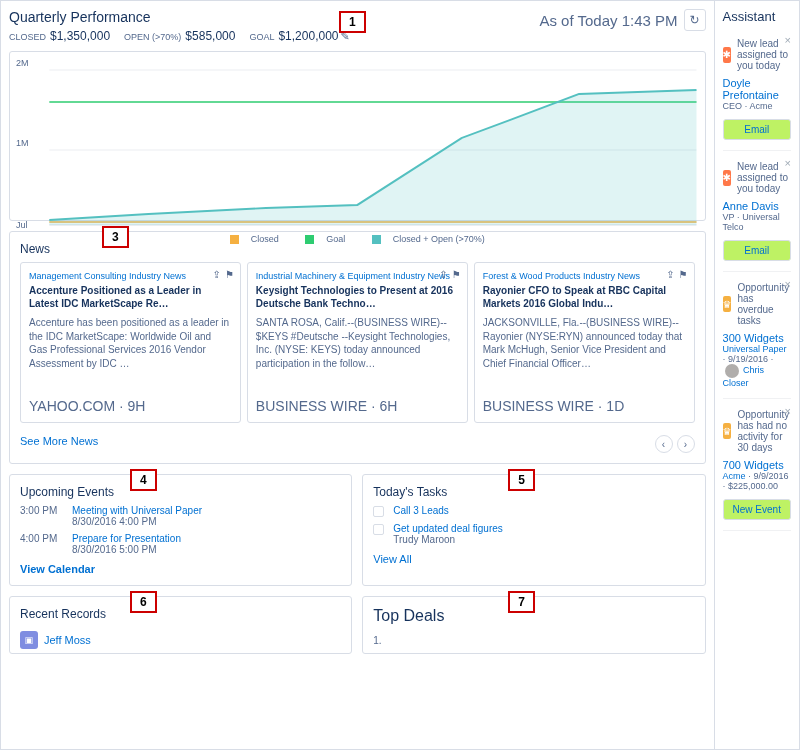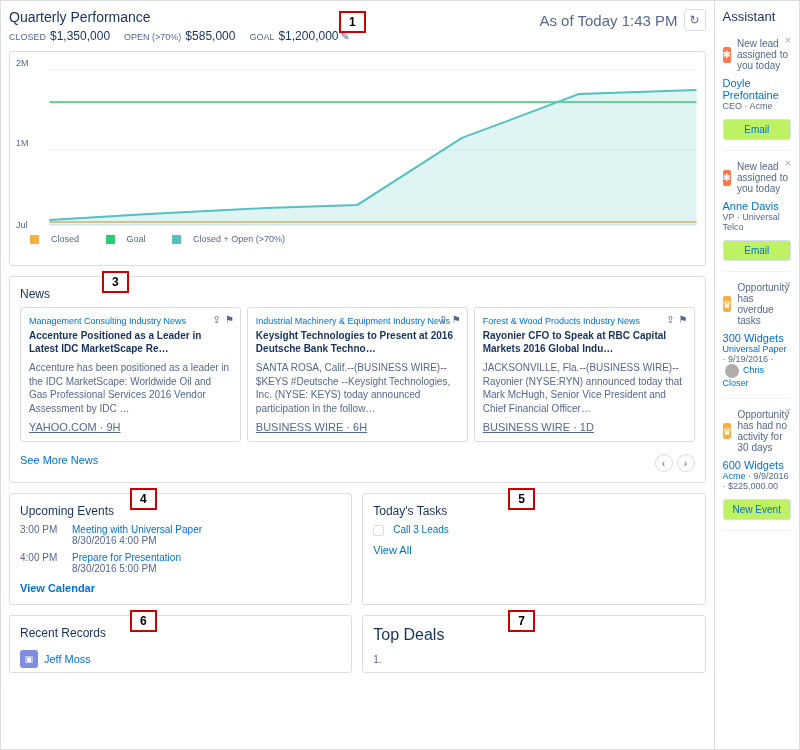--- a/index.html
+++ b/index.html
@@ -6,32 +6,32 @@
   body { background: #fff; color: #16325c; font-size: 11px; }
   .layout { display: flex; width: 800px; height: 750px; border:1px solid #d8dde6;}
   .main { flex: 1 1 auto; border-right: 1px solid #d8dde6; padding: 8px; overflow: hidden; }
   .aside { width: 225px; padding: 8px; overflow:hidden;}
   .callout { position:absolute; background:#fff; border:2px solid #c00; color:#000; font-weight:bold; font-size:12px; padding:2px 8px; }
   .title { font-size: 14px; color:#16325c; margin-bottom:4px; font-weight:400;}
   .subline { color:#54698d; font-size:10px; display:flex; gap:14px; align-items:center;}
   .subline .label { text-transform:uppercase; font-size:9px; color:#54698d; margin-right:4px;}
   .subline .val { color:#16325c; font-size:12px;}
   .refresh { border:1px solid #d8dde6; border-radius:3px; width:22px; height:22px; display:flex; align-items:center; justify-content:center; font-size:12px; color:#54698d; background:#fff;}
-  .chart { border:1px solid #d8dde6; border-radius:3px; margin-top:8px; padding:8px 8px 2px 8px; height:215px; position:relative;}
+  .chart { border:1px solid #d8dde6; border-radius:3px; margin-top:8px; padding:8px 8px 2px 8px; height:170px; position:relative;}
   .chart-axis-label { position:absolute; left:6px; font-size:9px; color:#54698d;}
-  .legend { text-align:left; font-size:9px; color:#54698d; margin-top:2px;}
+  .legend { text-align:center; font-size:9px; color:#54698d; margin-top:2px;}
   .legend span { margin:0 6px;}
   .sw { display:inline-block; width:9px; height:9px; vertical-align:middle; margin-right:3px;}
   .card { border:1px solid #d8dde6; border-radius:3px; padding:10px; margin-top:10px; position:relative;}
   .news-row { display:flex; gap:6px; margin-top:6px;}
   .news-item { flex:1; border:1px solid #d8dde6; border-radius:3px; padding:8px; font-size:10px; position:relative;}
   .news-cat { color:#0070d2; font-size:9px;}
   .news-title { font-weight:bold; color:#16325c; margin:4px 0 6px 0; font-size:10px; line-height:1.25;}
   .news-body { color:#54698d; line-height:1.35; height:58px; overflow:hidden;}
-  .news-src { color:#54698d; font-size:11px; margin-top:2px; text-transform:uppercase;text-decoration:underline;}
+  .news-src { color:#54698d; font-size:14px; margin-top:24px; text-transform:uppercase;}
   .news-icons { position:absolute; top:6px; right:6px; color:#54698d; font-size:10px; display:flex; gap:4px;}
   .link { color:#0070d2; cursor:pointer;}
   .two-col { display:flex; gap:10px; margin-top:10px;}
   .two-col .card { flex:1; margin-top:0;}
   .evt { display:flex; gap:10px; margin:6px 0; font-size:10px;}
   .evt-time { color:#54698d; width:42px;}
   .evt-sub { color:#54698d;}
   .task { display:flex; align-items:flex-start; gap:9px; margin:6px 0; font-size:10px;}
   .chk { width:11px; height:11px; border:1px solid #d8dde6; border-radius:2px; flex-shrink:0; margin-top:1px;}
   .assistant-item { border-bottom:1px solid #f0f1f3; padding:10px 0; position:relative;}
@@ -158,20 +158,27 @@
       </div>
       <div class="card">
         <div class="callout" style="top:-6px; left:145px;">5</div>
         <div class="title" style="font-size:12px;">Today's Tasks</div>
         <div class="task">
           <div class="chk"></div>
           <div>
               <div class="link">Call 3 Leads</div>
             </div>
         </div>
+        <div class="task">
+          <div class="chk"></div>
+          <div>
+              <div class="link">Get updated deal figures</div>
+              <div class="evt-sub link">Trudy Maroon</div>
+            </div>
+        </div>
         <div class="link" style="margin-top:8px;">View All</div>
       </div>
     </div>
 
     <div class="two-col">
       <div class="card" style="padding-bottom:4px;">
         <div class="callout" style="top:-6px; left:120px;">6</div>
         <div class="title" style="font-size:12px;">Recent Records</div>
         <div style="margin-top:10px; display:flex; align-items:center;">
           <span class="rec-icon">▣</span>
@@ -224,18 +231,18 @@
       <div class="ai-name link">300 Widgets</div>
       <div class="ai-sub"><span class="link">Universal Paper</span> · 9/19/2016 · <span class="avatar"></span> <span class="link">Chris Closer</span></div>
     </div>
 
     <div class="assistant-item">
       <div class="ai-close">×</div>
       <div class="ai-head">
           <div class="ai-icon" style="background:#f5b041">♛</div>
           <span>Opportunity has had no activity for 30 days</span>
         </div>
-      <div class="ai-name link">600 Widgets</div>
+      <div class="ai-name link">700 Widgets</div>
       <div class="ai-sub"><span class="link">Acme</span> · 9/9/2016 · $225,000.00</div>
       <div class="ai-btn">New Event</div>
     </div>
   </div>
 </div>
 
 </body></html>

